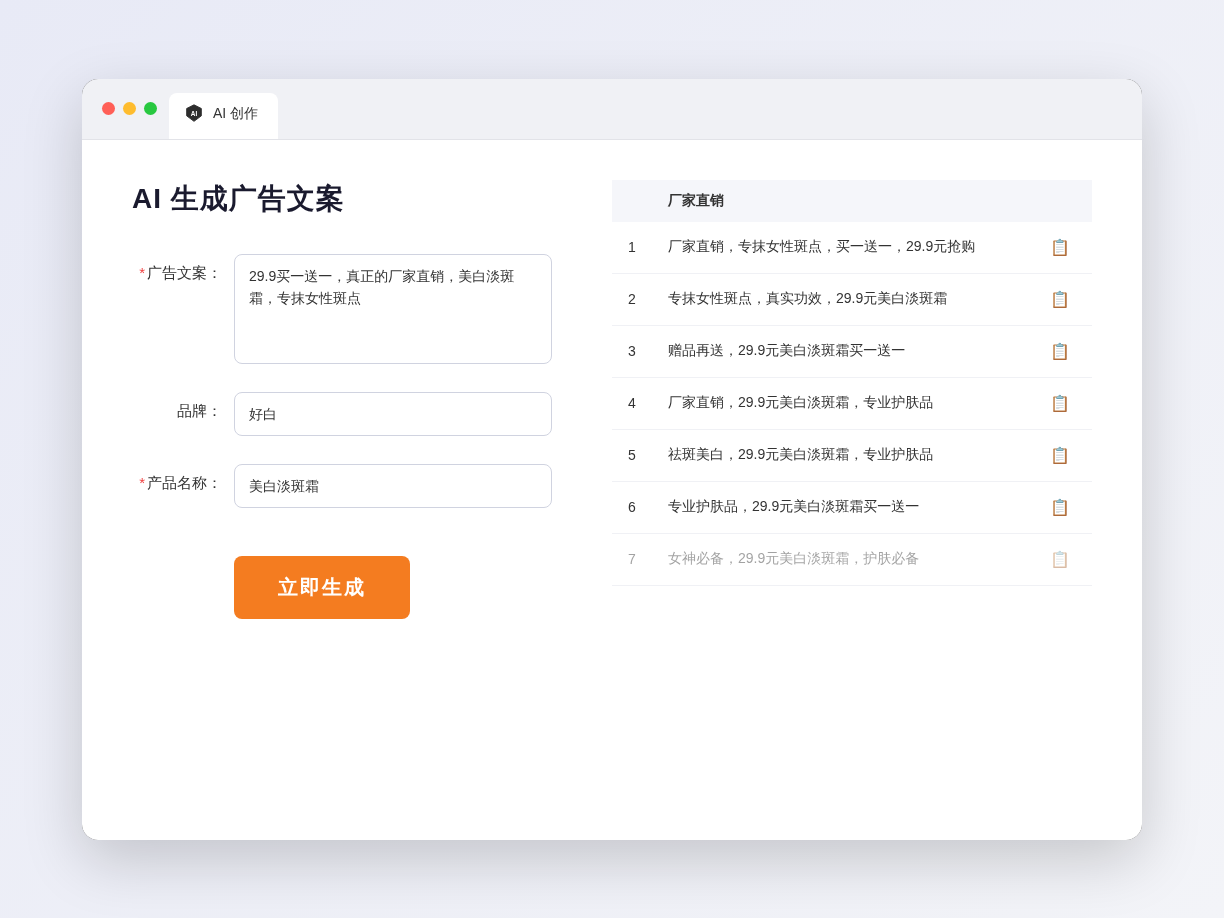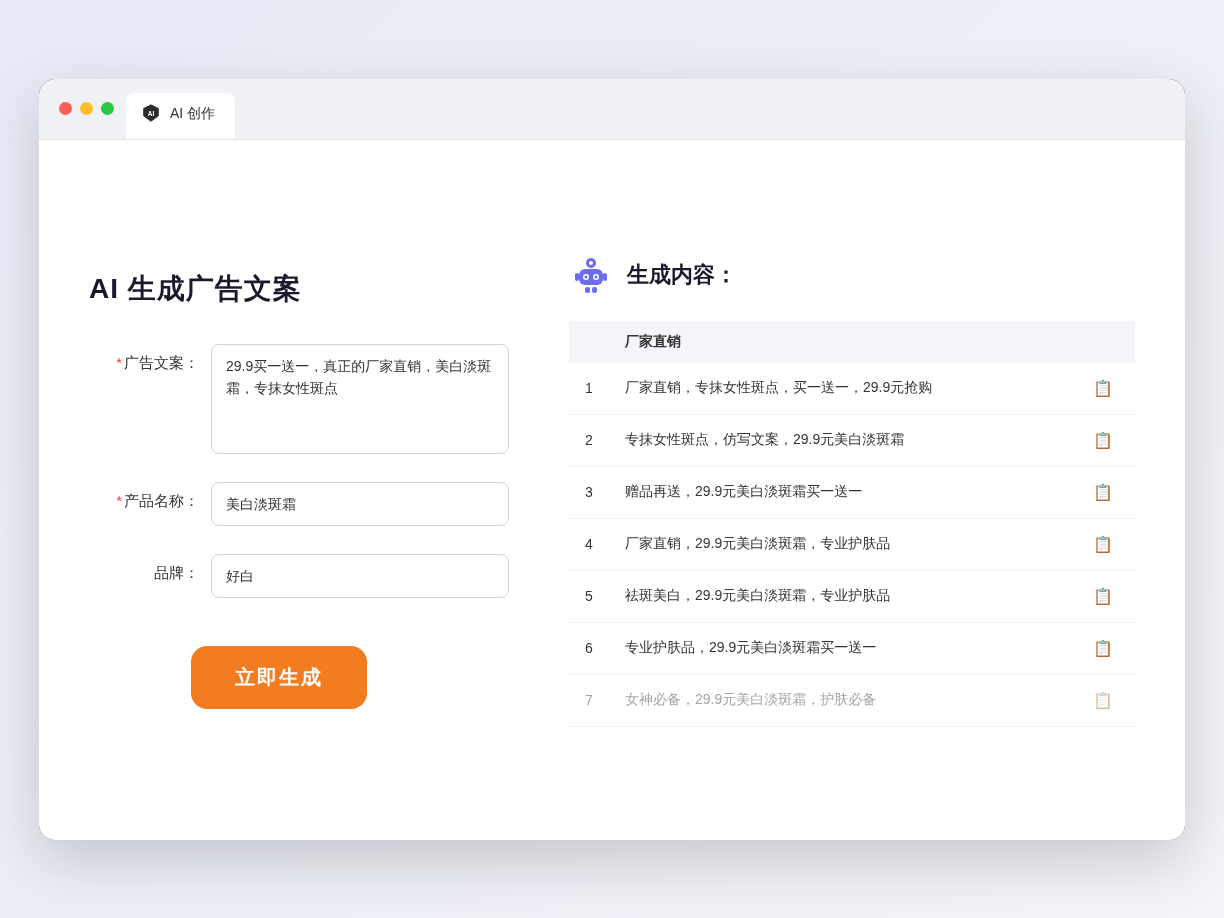--- a/index.html
+++ b/index.html
@@ -6,21 +6,21 @@
     body {
       background: linear-gradient(135deg, #e8eaf6 0%, #f3f4f8 100%);
       min-height: 918px;
       display: flex;
       align-items: center;
       justify-content: center;
       font-family: 'PingFang SC', 'Microsoft YaHei', sans-serif;
     }
 
     .browser-window {
-      width: 1146px;
+      width: 1060px;
       background: #404040;
       border-radius: 16px;
       box-shadow: 0 20px 60px rgba(0,0,0,0.18);
       overflow: hidden;
     }
 
     .title-bar {
       background: #f0f1f5;
       padding: 14px 20px 0 20px;
       display: flex;
@@ -61,21 +61,20 @@
       width: 22px;
       height: 22px;
     }
 
     .content-area {
       background: #ffffff;
       padding: 40px 50px;
       min-height: 700px;
       display: flex;
       gap: 60px;
-      align-items: center;
     }
 
     
     .left-panel {
       flex: 0 0 420px;
     }
 
     .main-title {
       font-size: 28px;
       font-weight: 700;
@@ -91,21 +90,20 @@
       gap: 12px;
     }
 
     .form-label {
       font-size: 15px;
       color: #333;
       white-space: nowrap;
       padding-top: 10px;
       min-width: 90px;
       text-align: right;
-      margin-left: 20px;
     }
 
     .required-star {
       color: #f04040;
       margin-right: 2px;
     }
 
     .form-input {
       flex: 1;
       border: 1.5px solid #d0d3e0;
@@ -121,21 +119,21 @@
     }
 
     .textarea-input {
       height: 110px;
     }
 
     .generate-btn {
       background: #f47c20;
       color: white;
       border: none;
-      border-radius: 16px;
+      border-radius: 8px;
       padding: 18px 44px;
       font-size: 20px;
       font-weight: 600;
       cursor: pointer;
       margin-top: 20px;
       margin-left: 102px;
       letter-spacing: 2px;
       font-family: inherit;
     }
 
@@ -247,73 +245,56 @@
       
       <div class="form-group">
         <label class="form-label">
           <span class="required-star">*</span>广告文案：
         </label>
         <textarea class="form-input textarea-input" style="">29.9买一送一，真正的厂家直销，美白淡斑霜，专抹女性斑点</textarea>
       </div>
 
       
       <div class="form-group">
+        <label class="form-label">品牌：</label>
+        <input type="text" class="form-input" value="好白" style="">
+      </div>
+
+      
+      <div class="form-group">
         <label class="form-label">
           <span class="required-star">*</span>产品名称：
         </label>
         <input type="text" class="form-input" value="美白淡斑霜" style="">
       </div>
 
-      
-      <div class="form-group">
-        <label class="form-label">品牌：</label>
-        <input type="text" class="form-input" value="好白" style="">
-      </div>
-
       <button class="generate-btn">立即生成</button>
     </div>
 
     <div class="right-panel">
-      <div class="right-header">
-
-        <svg class="robot-icon" viewBox="0 0 44 44" fill="none" xmlns="http://www.w3.org/2000/svg">
-          <circle cx="22" cy="10" r="5" fill="#6c6cf0"></circle>
-          <rect x="10" y="16" width="24" height="16" rx="6" fill="#6c6cf0"></rect>
-          <rect x="6" y="20" width="4" height="8" rx="2" fill="#6c6cf0"></rect>
-          <rect x="34" y="20" width="4" height="8" rx="2" fill="#6c6cf0"></rect>
-          <circle cx="17" cy="24" r="3" fill="white"></circle>
-          <circle cx="27" cy="24" r="3" fill="white"></circle>
-          <circle cx="17" cy="24" r="1.5" fill="#6c6cf0"></circle>
-          <circle cx="27" cy="24" r="1.5" fill="#6c6cf0"></circle>
-          <rect x="16" y="34" width="5" height="6" rx="2" fill="#6c6cf0"></rect>
-          <rect x="23" y="34" width="5" height="6" rx="2" fill="#6c6cf0"></rect>
-          <circle cx="22" cy="10" r="2" fill="white"></circle>
-        </svg>
-        <h2 class="right-title">生成内容：</h2>
-      </div>
 
       <table class="results-table">
         <thead>
           <tr>
             <th class="col-header-empty"></th>
             <th class="col-header-text">
               <span>厂家直销</span>
             </th>
             <th class="col-header-action"></th>
           </tr>
         </thead>
         <tbody id="results-body">
         <tr>
               <td class="row-num">1</td>
               <td>厂家直销，专抹女性斑点，买一送一，29.9元抢购</td>
               <td class="copy-icon-cell"><button class="copy-btn">📋</button></td>
             </tr>
             <tr>
               <td class="row-num">2</td>
-              <td>专抹女性斑点，仿写文案，29.9元美白淡斑霜</td>
+              <td>专抹女性斑点，真实功效，29.9元美白淡斑霜</td>
               <td class="copy-icon-cell"><button class="copy-btn">📋</button></td>
             </tr>
             <tr>
               <td class="row-num">3</td>
               <td>赠品再送，29.9元美白淡斑霜买一送一</td>
               <td class="copy-icon-cell"><button class="copy-btn">📋</button></td>
             </tr>
             <tr>
               <td class="row-num">4</td>
               <td>厂家直销，29.9元美白淡斑霜，专业护肤品</td>

